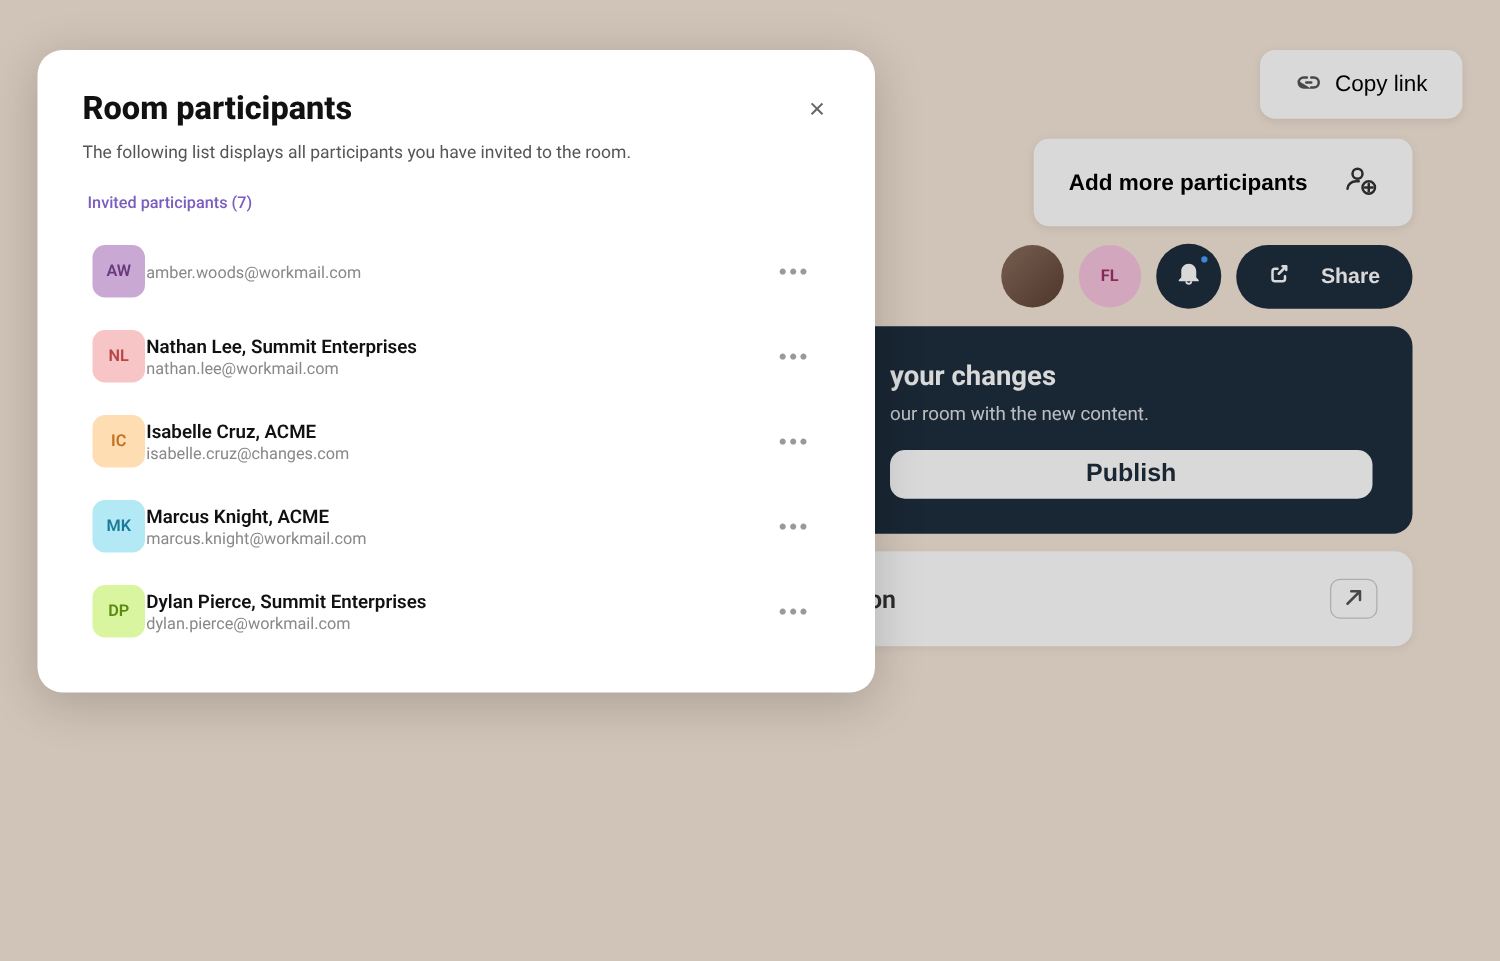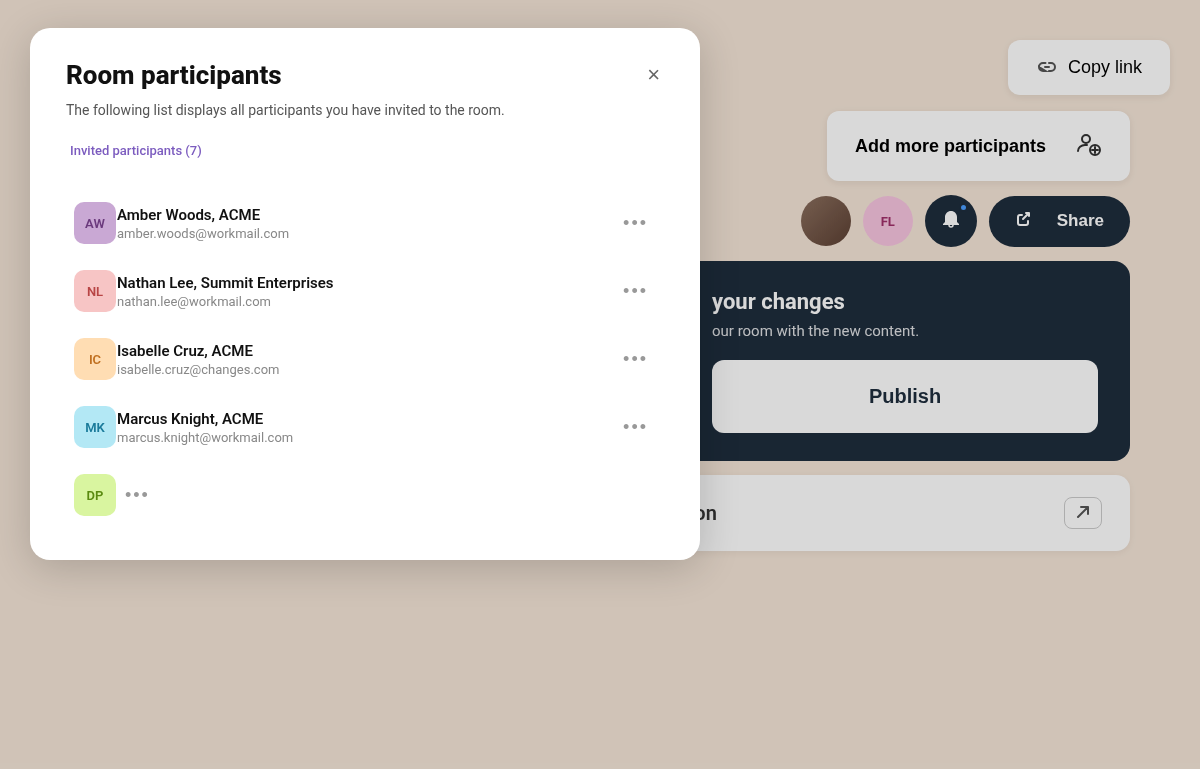--- a/index.html
+++ b/index.html
@@ -145,21 +145,21 @@
       font-size: 15px;
       opacity: 0.85;
       margin-bottom: 20px;
     }
 
     .publish-btn {
       width: 100%;
       background: white;
       border: none;
       border-radius: 12px;
-      padding: 25px;
+      padding: 8px;
       font-size: 20px;
       font-weight: 600;
       cursor: pointer;
       color: #1e2d3d;
     }
 
     .conversation-bar {
       background: white;
       border-radius: 14px;
       padding: 22px 28px;
@@ -193,21 +193,21 @@
     .overlay {
       position: absolute;
       inset: 0;
       background: rgba(0,0,0,0.15);
       z-index: 5;
     }
 
     
     .modal {
       position: absolute;
-      top: 28px;
+      top: 40px;
       left: 30px;
       width: 670px;
       background: white;
       border-radius: 20px;
       padding: 32px 36px;
       box-shadow: 0 8px 40px rgba(0,0,0,0.18);
       z-index: 10;
     }
 
     .modal-header {
@@ -237,21 +237,21 @@
       font-size: 14px;
       color: #555;
       margin-bottom: 22px;
       line-height: 1.5;
     }
 
     .section-label {
       font-size: 13px;
       color: #7c5cbf;
       font-weight: 500;
-      margin-bottom: 32px;
+      margin-bottom: 14px;
       padding-left: 4px;
     }
 
     .participant-list {
       display: flex;
       flex-direction: column;
       gap: 2px;
     }
 
     .participant-row {
@@ -382,21 +382,20 @@
   </div>
   <p class="modal-desc">The following list displays all participants you have invited to the room.</p>
   <div class="section-label">Invited participants (7)</div>
   <div class="participant-list">
 
   <div class="participant-row">
       <div class="p-avatar" style="background-color:#c9a8d4; color:#6b3a7d;">
         AW
       </div>
       <div class="p-info">
-        <div class="p-name">Amber Woods, ACME</div>
         <div class="p-email">amber.woods@workmail.com</div>
       </div>
       <button class="more-btn">•••</button>
     </div>
       <div class="participant-row">
       <div class="p-avatar" style="background-color:#f7c5c5; color:#b84545;">
         NL
       </div>
       <div class="p-info">
         <div class="p-name">Nathan Lee, Summit Enterprises</div>
@@ -421,16 +420,20 @@
       <div class="p-info">
         <div class="p-name">Marcus Knight, ACME</div>
         <div class="p-email">marcus.knight@workmail.com</div>
       </div>
       <button class="more-btn">•••</button>
     </div>
       <div class="participant-row">
       <div class="p-avatar" style="background-color:#d9f5a0; color:#5a8a10;">
         DP
       </div>
+      <div class="p-info">
+        <div class="p-name">Dylan Pierce, Summit Enterprises</div>
+        <div class="p-email">dylan.pierce@workmail.com</div>
+      </div>
       <button class="more-btn">•••</button>
     </div>
     </div>
 </div>
 
 </body></html>

